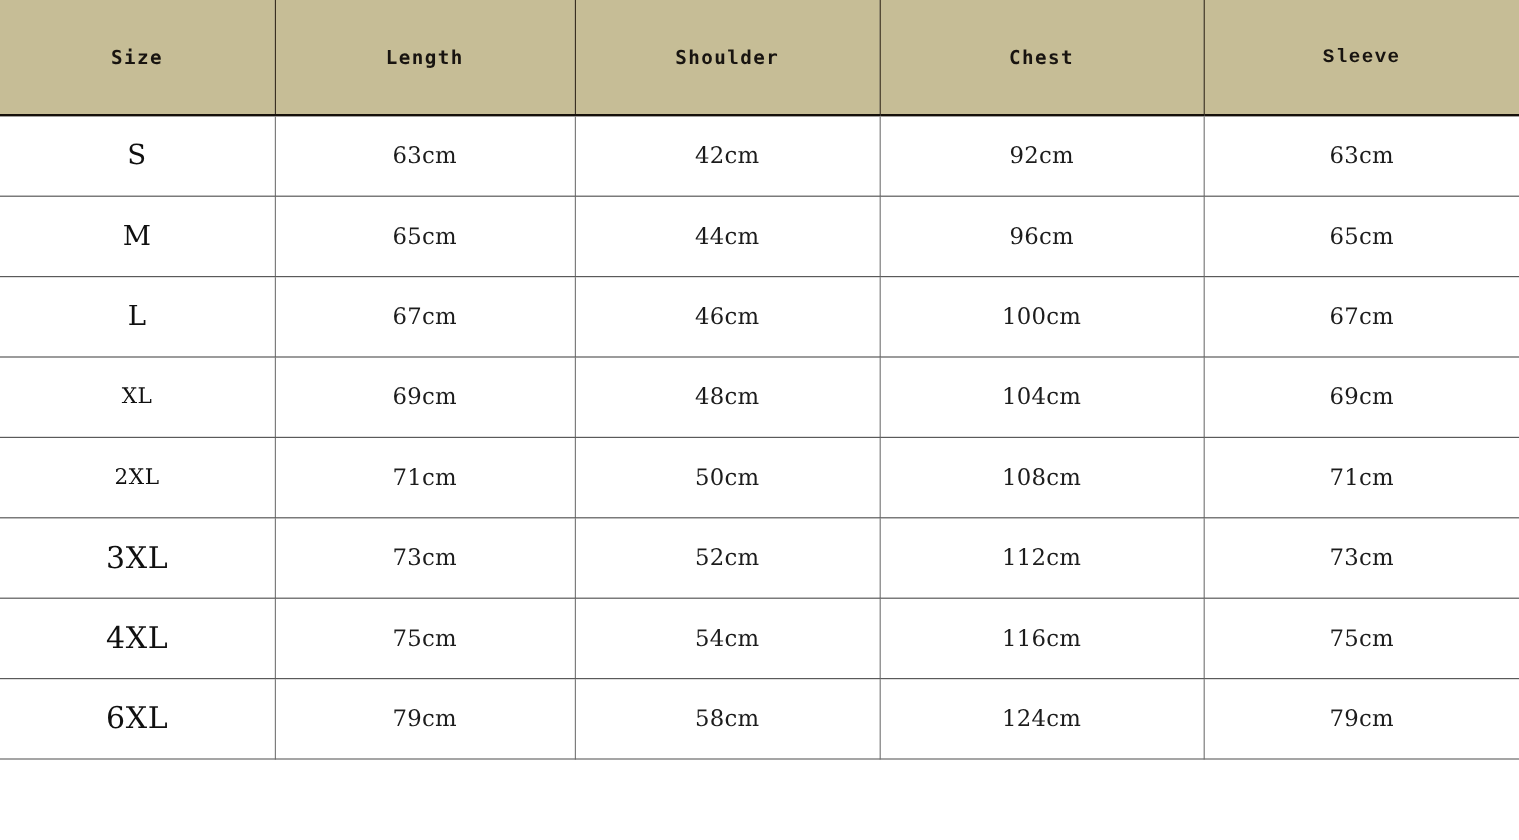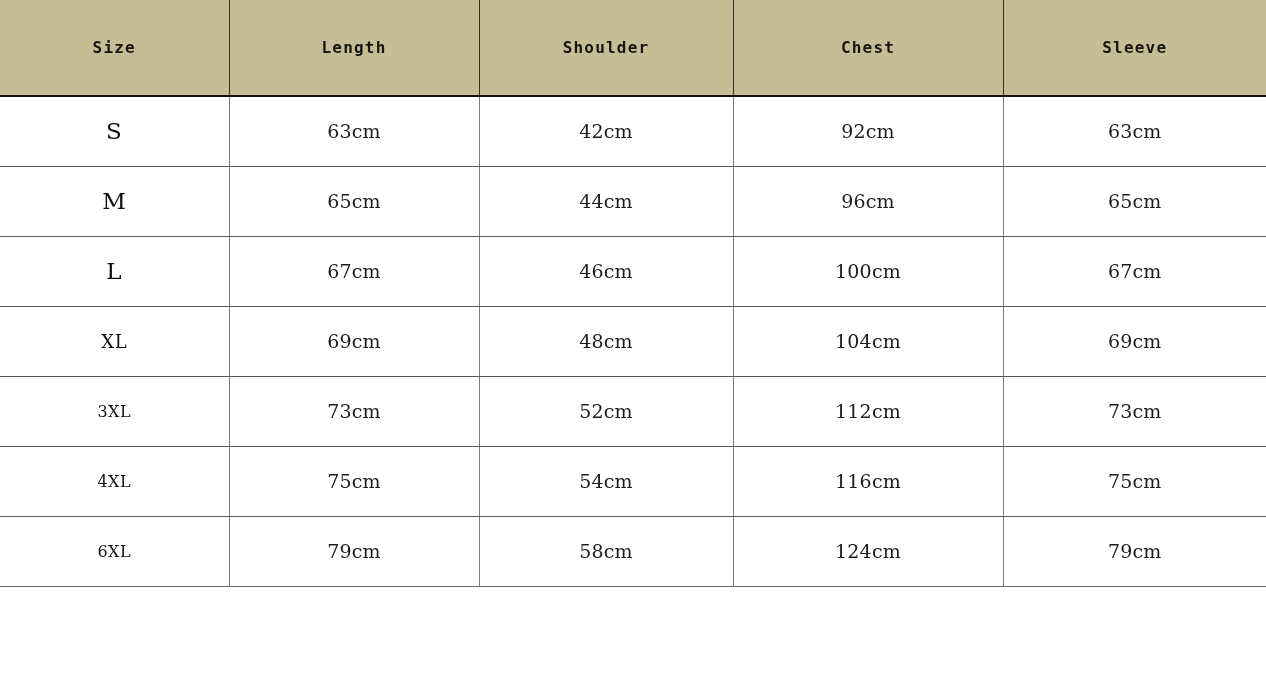--- a/index.html
+++ b/index.html
@@ -37,21 +37,21 @@
     color: #181410;
     font-family: "DejaVu Sans Mono", monospace;
     font-size: 16px;
     font-weight: bold;
     letter-spacing: 1.2px;
     text-align: center;
     vertical-align: middle;
     border-right: 1.5px solid #3a3020;
     border-bottom: 2.5px solid #15100a;
   }
-  th:last-child { border-right: none; }
+  th:last-child { border-right: none; font-family: Liberation Mono, monospace; }
 
   
   tbody tr { height: 67px; }
 
   td {
     background: #ffffff;
     text-align: center;
     vertical-align: middle;
     border-right: 1.5px solid #7d7d7d;
     border-bottom: 1.3px solid #5a5a5a;
@@ -63,21 +63,21 @@
   
   td.size-cell {
     font-family: "DejaVu Serif", serif;
     font-size: 18px;
     font-weight: normal;
     letter-spacing: 0.5px;
     color: #101010;
   }
   
   td.size-cell.short { font-size: 23px; }
-  td.size-cell.long  { font-size: 16px; }
+  td.size-cell.long  { font-size: 25px; }
 
   
   td.measure-cell {
     font-family: "DejaVu Serif", serif;
     font-size: 19px;
     letter-spacing: 0.2px;
     color: #1c1c1c;
   }
 </style>
 </head>
@@ -125,20 +125,27 @@
       <td class="measure-cell">67cm</td>
     </tr>
     <tr>
       <td class="size-cell">XL</td>
       <td class="measure-cell">69cm</td>
       <td class="measure-cell">48cm</td>
       <td class="measure-cell">104cm</td>
       <td class="measure-cell">69cm</td>
     </tr>
     <tr>
+      <td class="size-cell">2XL</td>
+      <td class="measure-cell">71cm</td>
+      <td class="measure-cell">50cm</td>
+      <td class="measure-cell">108cm</td>
+      <td class="measure-cell">71cm</td>
+    </tr>
+    <tr>
       <td class="size-cell long">3XL</td>
       <td class="measure-cell">73cm</td>
       <td class="measure-cell">52cm</td>
       <td class="measure-cell">112cm</td>
       <td class="measure-cell">73cm</td>
     </tr>
     <tr>
       <td class="size-cell long">4XL</td>
       <td class="measure-cell">75cm</td>
       <td class="measure-cell">54cm</td>

